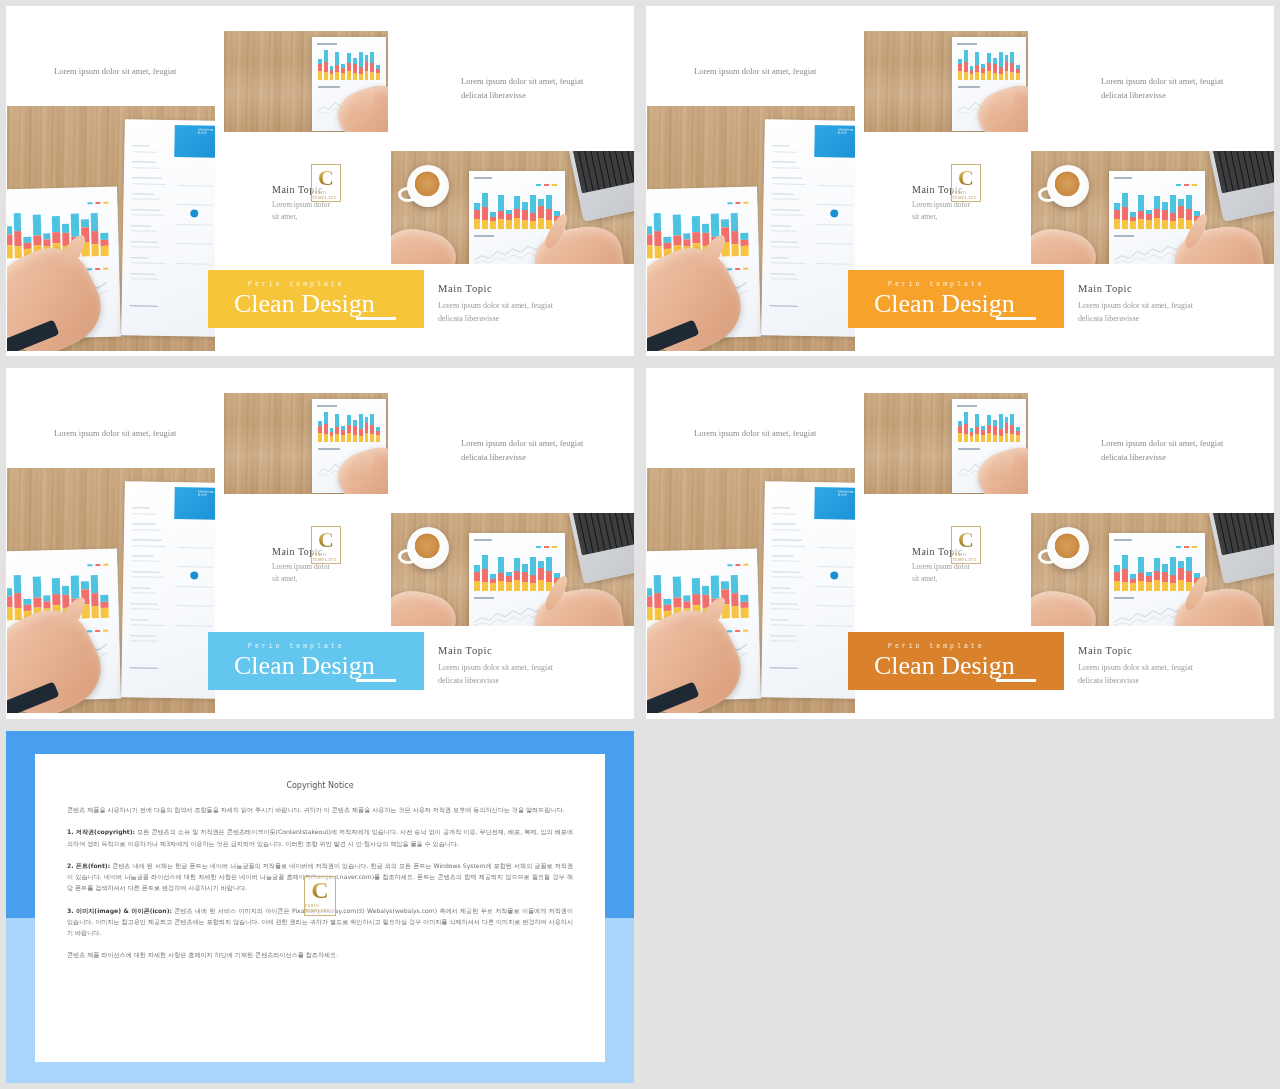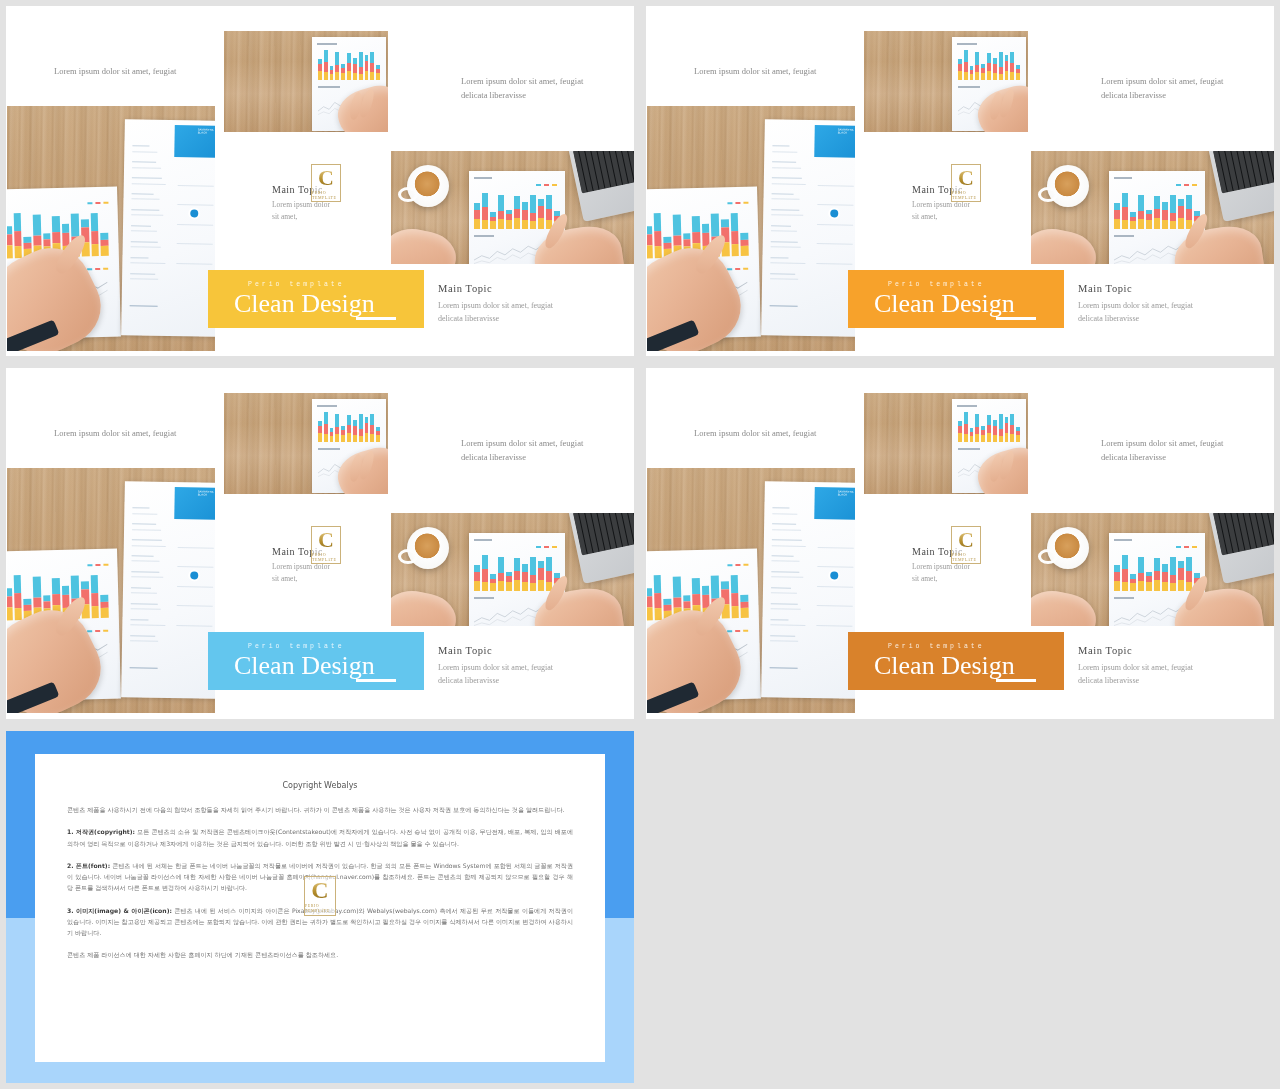--- a/index.html
+++ b/index.html
@@ -1282,21 +1282,21 @@
       <div class="bottom-block" style="left:432px;top:277px;width:190px">
         <div class="bottom-title" style="font-size:10.5px">Main Topic</div>
         <div class="bottom-body" style="font-size:8px">Lorem ipsum dolor sit amet, feugiat<br>delicata liberavisse</div>
       </div>
     </div>
 
   <div class="cp-outer">
     <div class="cp-border-top"></div>
     <div class="cp-border-bot"></div>
     <div class="cp-inner">
-      <div class="cp-subtitle">Copyright Webalys</div>
+      <div class="cp-subtitle">Copyright Notice</div>
       <div class="cp-p">콘텐츠 제품을 사용하시기 전에 다음의 협약서 조항들을 자세히 읽어 주시기 바랍니다. 귀하가 이 콘텐츠 제품을 사용하는 것은 사용자 저작권 보호에 동의하신다는 것을 알려드립니다.</div>
       <div class="cp-p"><b>1. 저작권(copyright):</b><span> 모든 콘텐츠의 소유 및 저작권은 콘텐츠테이크아웃(Contentstakeout)에 저작자에게 있습니다. 사전 승낙 없이 공개적 이용, 무단전재, 배포, 복제, 임의 배포에 의하여 영리 목적으로 이용하거나 제3자에게 이용하는 것은 금지되어 있습니다. 이러한 조항 위반 발견 시 민·형사상의 책임을 물을 수 있습니다.</span></div>
       <div class="cp-p"><b>2. 폰트(font):</b><span> 콘텐츠 내에 된 서체는 한글 폰트는 네이버 나눔글꼴의 저작물로 네이버에 저작권이 있습니다. 한글 외의 모든 폰트는 Windows System에 포함된 서체의 글꼴로 저작권이 있습니다. 네이버 나눔글꼴 라이선스에 대한 자세한 사항은 네이버 나눔글꼴 홈페이지(hangeul.naver.com)를 참조하세요. 폰트는 콘텐츠의 함께 제공되지 않으므로 필요할 경우 해당 폰트를 검색하셔서 다른 폰트로 변경하여 사용하시기 바랍니다.</span></div>
       <div class="cp-p"><b>3. 이미지(image) &amp; 아이콘(icon):</b><span> 콘텐츠 내에 된 서비스 이미지와 아이콘은 Pixabay(pixabay.com)와 Webalys(webalys.com) 측에서 제공된 무료 저작물로 이들에게 저작권이 있습니다. 이미지는 참고용만 제공되고 콘텐츠에는 포함되지 않습니다. 이에 관한 권리는 귀하가 별도로 확인하시고 필요하실 경우 이미지를 삭제하셔서 다른 이미지로 변경하여 사용하시기 바랍니다.</span></div>
       <div class="cp-p">콘텐츠 제품 라이선스에 대한 자세한 사항은 홈페이지 하단에 기재된 콘텐츠라이선스를 참조하세요.</div>
       <div class="wm cp-wm">
         <div class="wm-c" style="font-size:24px">C</div>
         <div class="wm-sub">PERIO TEMPLATE</div>
       </div>
     </div>

